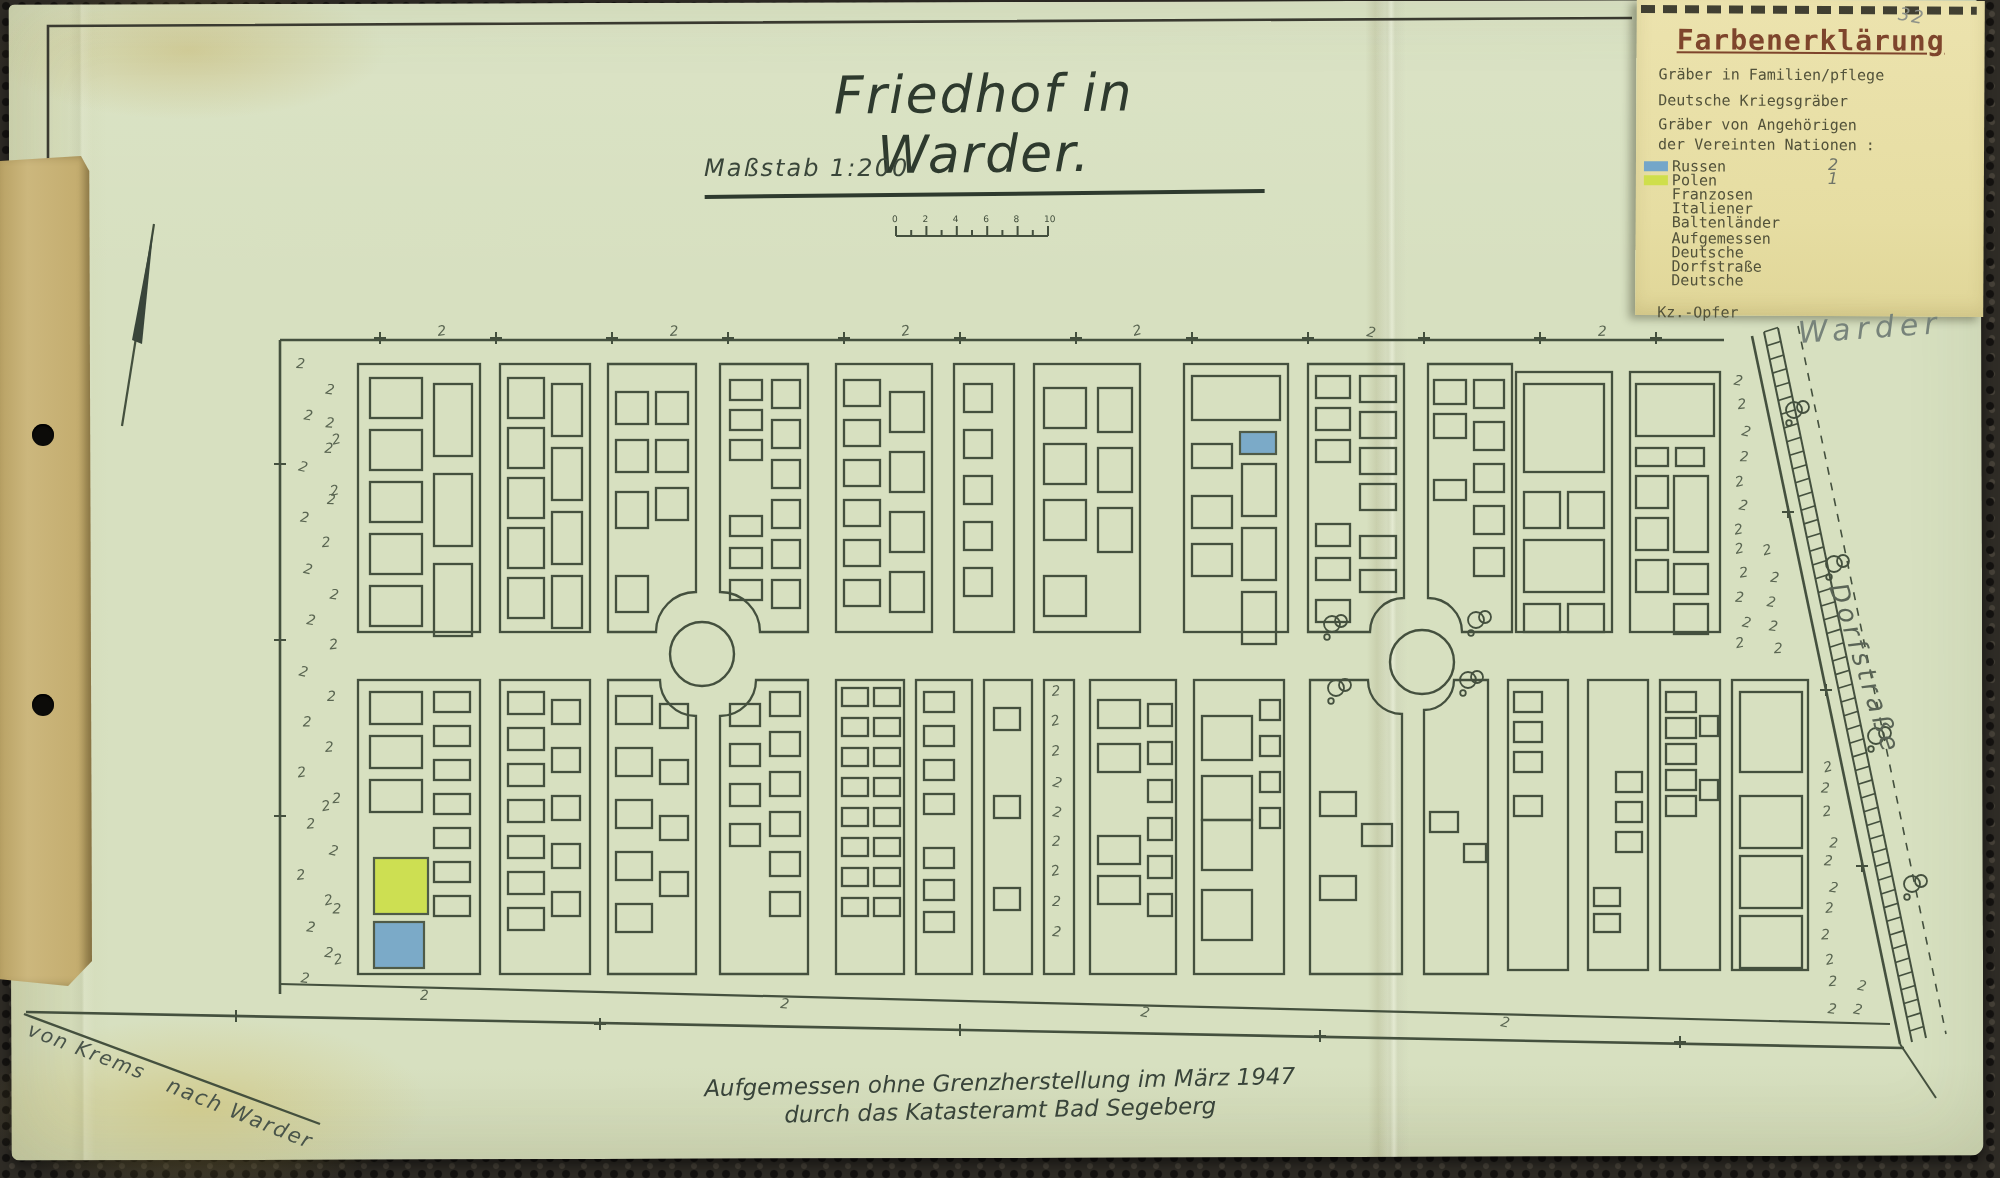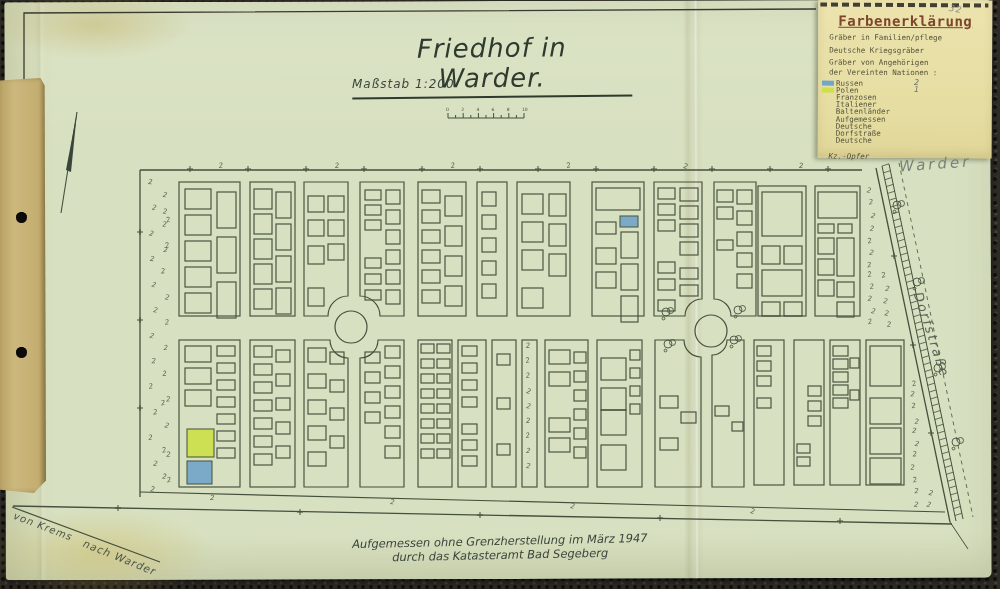--- a/index.html
+++ b/index.html
@@ -67,21 +67,21 @@
   }
   #legend-title{display:block;text-align:center;margin-top:13px;margin-bottom:5px;
     color:#7e452c;font-weight:bold;font-size:14px;text-decoration:underline;letter-spacing:0.5px;}
   .leg-plain{margin:0 0 4.5px 11px;line-height:8px;}
   .leg-head{margin:2px 0 0 11px;line-height:7.8px;}
   #legend-list{margin:3px 0 0 0;}
   .leg-row{position:relative;margin-left:18px;line-height:7.2px;height:7.2px;}
   .leg-swatch{position:absolute;left:-14px;top:1px;width:12px;height:5px;display:inline-block;}
   .leg-note{position:absolute;left:78px;top:-1px;font-family:"DejaVu Sans",sans-serif;
     font-style:italic;color:#6f7468;font-size:8px;}
-  #legend-footer{margin:8px 0 0 11px;font-style:italic;}
+  #legend-footer{margin:8px 0 0 11px;}
   #corner-mark{position:absolute;left:949px;top:4px;font-style:italic;font-size:9px;
     color:#8e9289;transform:rotate(10deg);letter-spacing:1px;}
 
   .pencil{position:absolute;font-style:italic;color:#77837a;}
   #label-village{left:899px;top:155px;font-size:15px;letter-spacing:3px;transform:rotate(-4deg);}
   #label-street{left:925px;top:290px;font-size:13px;letter-spacing:2px;color:#5a6456;
     transform:rotate(72deg);transform-origin:0 0;}
   #label-krems{left:16px;top:510px;font-size:10px;color:#49544a;transform:rotate(21deg);transform-origin:0 0;letter-spacing:1px;}
   #label-warder-road{left:86px;top:537px;font-size:10.5px;color:#49544a;transform:rotate(22deg);transform-origin:0 0;letter-spacing:1px;}
 </style>

